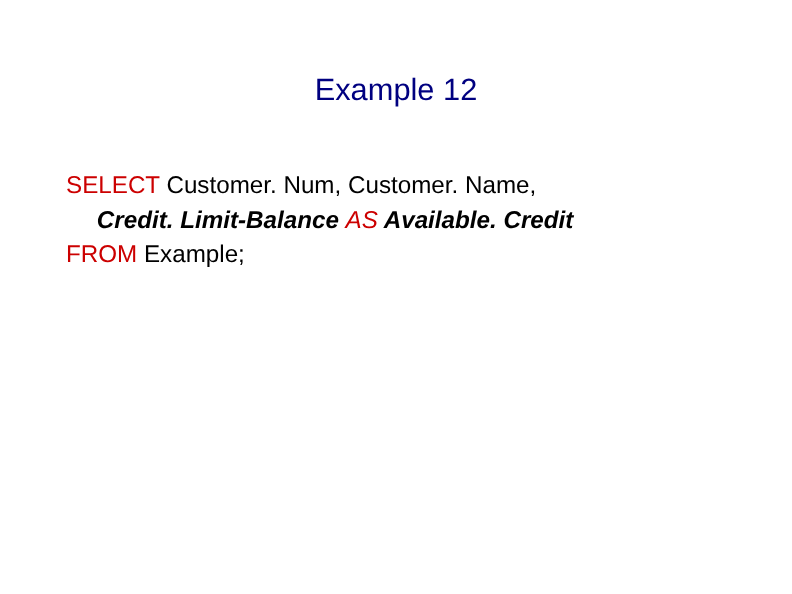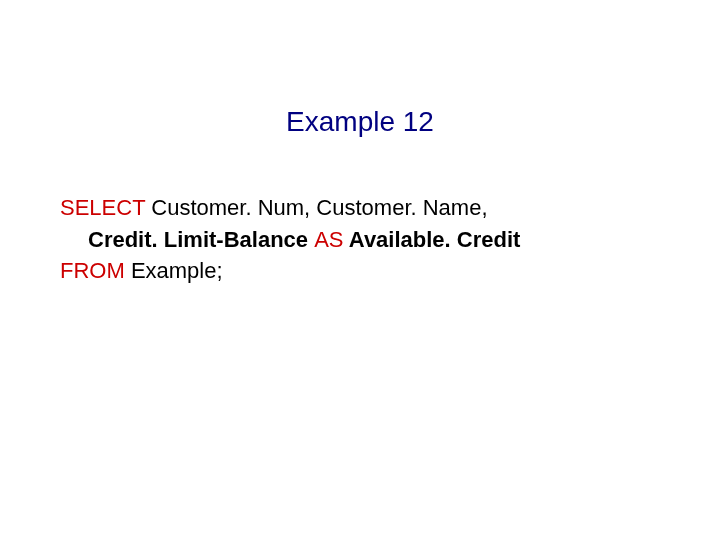--- a/index.html
+++ b/index.html
@@ -19,21 +19,21 @@
       width: 100%;
       height: 100%;
       padding: 0;
       position: relative;
     }
     .title {
       text-align: center;
       color: #000080;
       font-size: 28px;
       font-weight: normal;
-      margin-top: 106px;
+      margin-top: 66px;
       margin-bottom: 55px;
     }
     .content {
       padding-left: 60px;
       padding-right: 60px;
       font-size: 22px;
       line-height: 1.35;
     }
     .sql-line {
       color: #000000;
@@ -41,20 +41,21 @@
     }
     .sql-keyword {
       color: #cc0000;
       text-align: right;
     }
     .sql-bold {
       font-weight: bold;
     }
     .sql-indent {
       padding-left: 28px;
+      font-style: italic;
     }
   </style>
 </head>
 <body>
 
 <div class="slide">
   <h1 class="title">Example 12</h1>
 
   <div class="content">
     <div class="sql-line">

